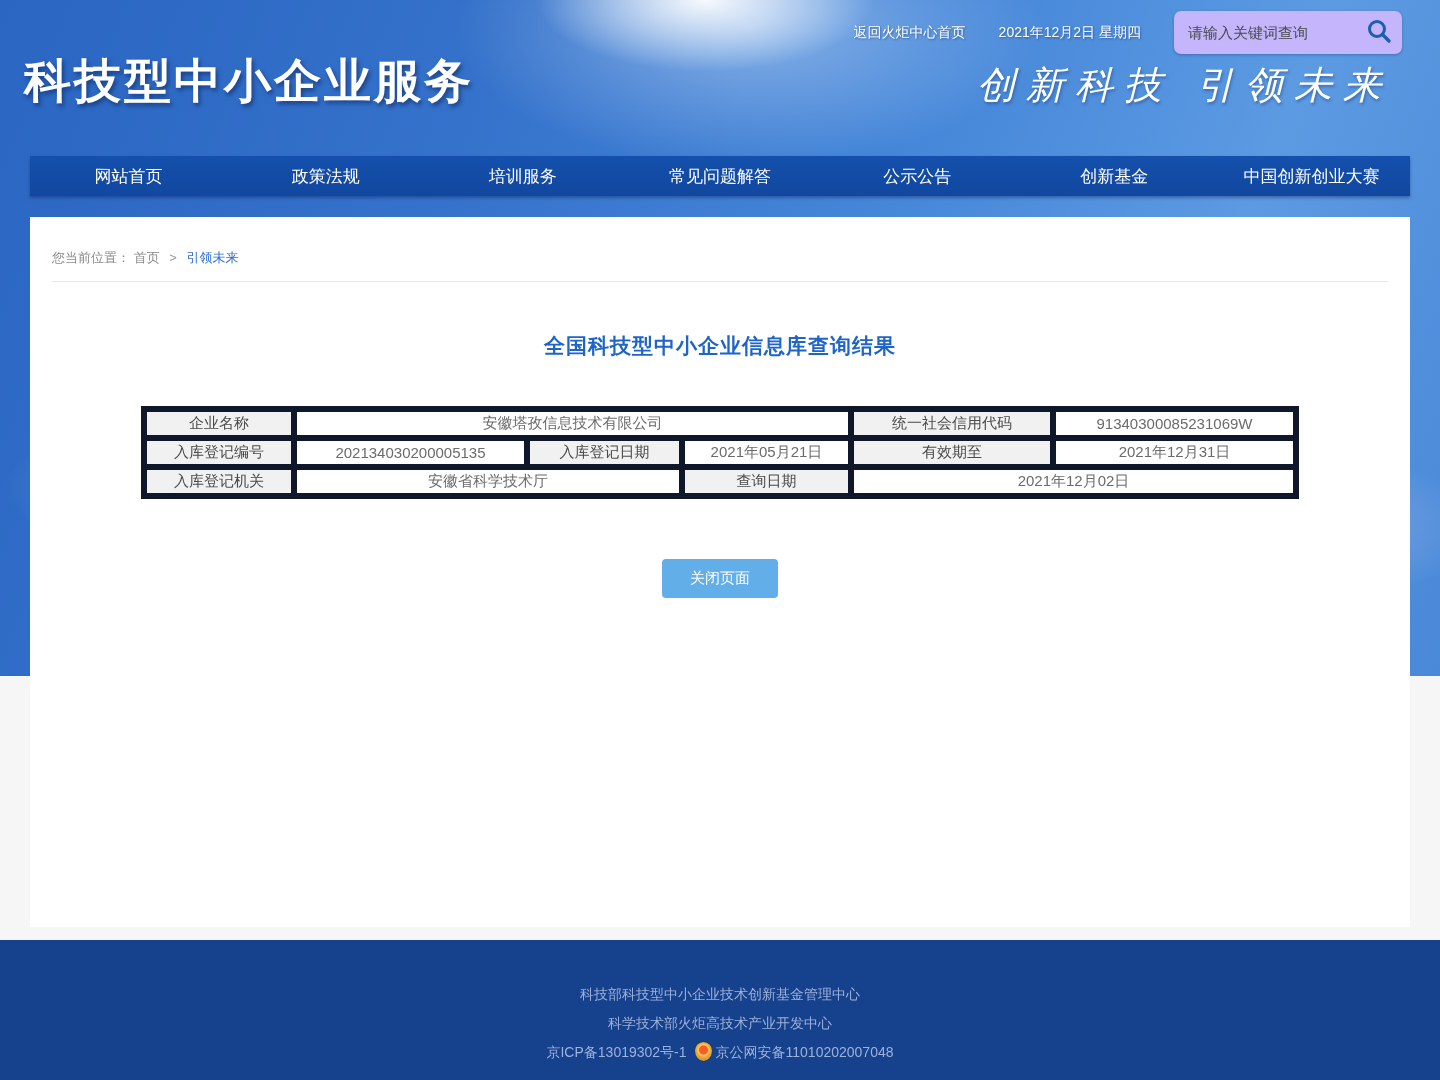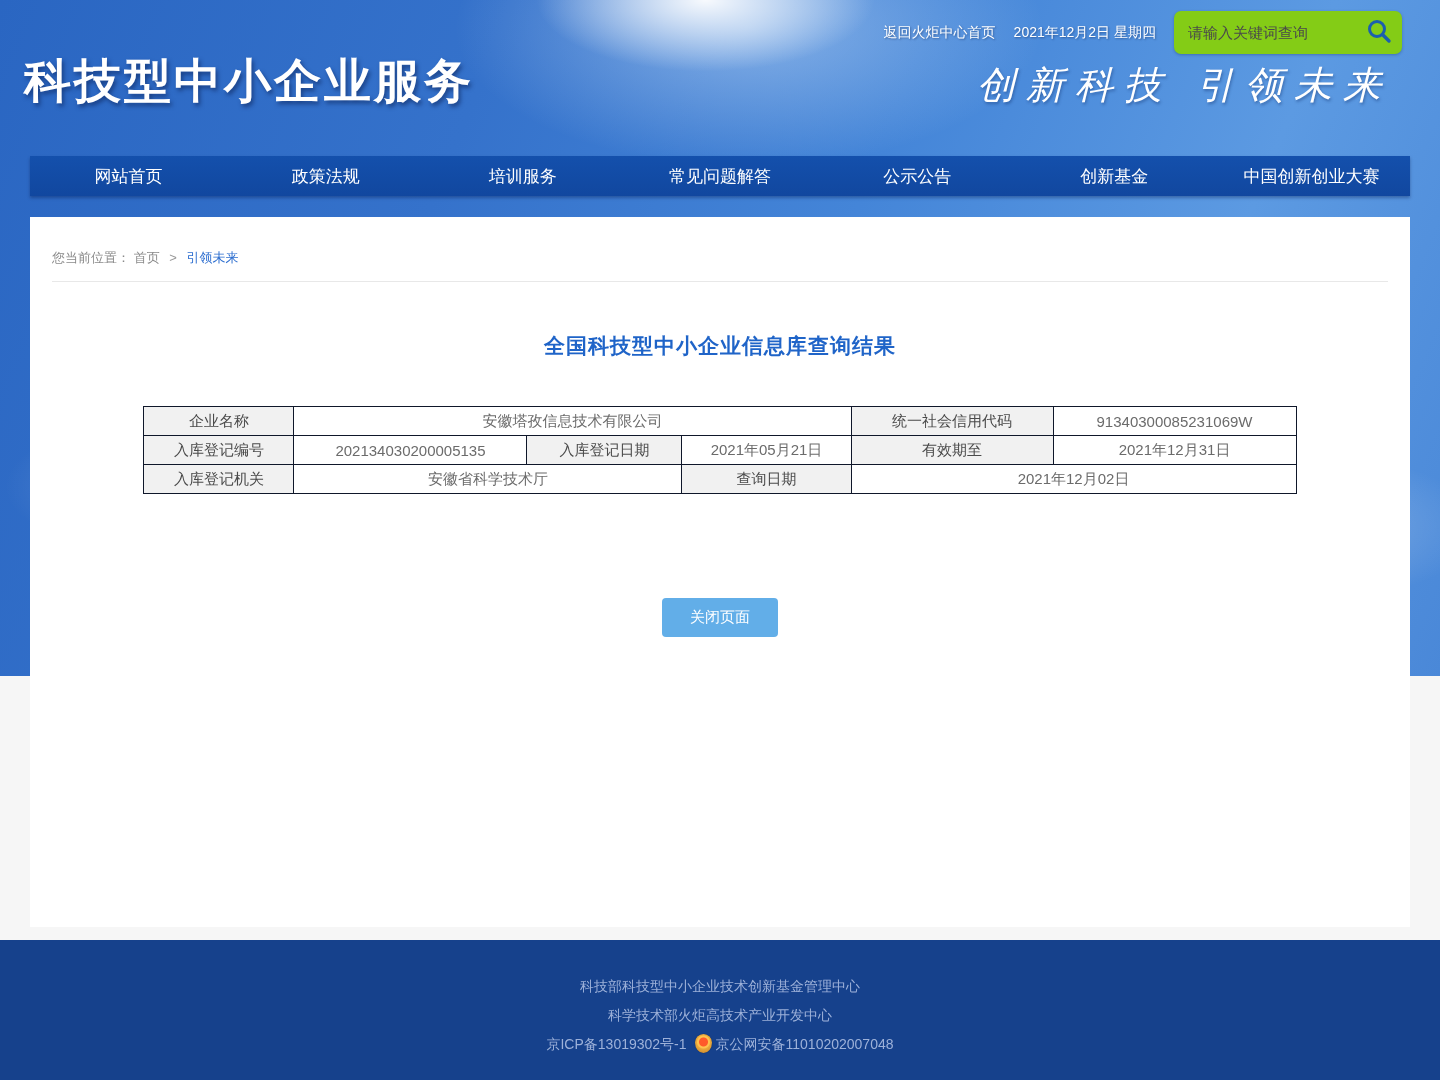--- a/index.html
+++ b/index.html
@@ -25,30 +25,30 @@
   
   .header { position:relative; height:156px; }
   .site-title {
     position:absolute; left:24px; top:50px;
     font-size:47px; font-weight:bold; color:#ffffff; letter-spacing:3px;
     text-shadow:2px 3px 4px rgba(10,30,80,.55);
     text-align:center;
   }
   .topbar {
     position:absolute; top:10px; right:38px;
-    display:flex; align-items:center; gap:18px;
+    display:flex; align-items:center; gap:33px;
     color:#ffffff; font-size:14px;
   }
   .topbar .toplink, .topbar .topdate {
     line-height:44px; text-shadow:1px 1px 2px rgba(10,30,80,.45); white-space:nowrap;
   }
   .toplink { cursor:pointer; }
   .searchbox {
     position:relative; width:228px; height:43px;
-    background:#84cc16; border-radius:7px;
+    background:#c4b5fd; border-radius:7px;
     box-shadow:0 1px 3px rgba(10,30,80,.3);
   }
   .searchbox input {
     width:100%; height:100%; border:none; outline:none; background:transparent;
     border-radius:7px; padding:0 46px 0 14px; font-size:15px; color:#333;
     font-family:"Liberation Sans", sans-serif;
   }
   .searchbox input::placeholder { color:#4a4a4a; opacity:1; }
   .search-btn {
     position:absolute; right:6px; top:5px; width:34px; height:34px;
@@ -86,40 +86,40 @@
     margin-top:50px; text-align:center;
     font-size:21px; font-weight:bold; color:var(--accent, #1f64c8); letter-spacing:1px;
   }
   
   table.result {
     width:1152px; margin:46px auto 0 auto;
     border-collapse:collapse; table-layout:fixed;
     font-size:15px;
   }
   table.result td {
-    border:1px solid #0f172a; height:29px;
+    border:6px solid #0f172a; height:29px;
     text-align:center; vertical-align:middle; padding:0 20px;
     overflow:hidden; white-space:nowrap;
   }
   td.lbl { background:#f1f1f1; color:#4a4a4a; }
   td.val { background:#ffffff; color:#6b6b6b; }
   
   .close-btn {
-    display:block; margin:104px auto 0 auto;
+    display:block; margin:60px auto 0 auto;
     width:116px; height:39px;
     background:var(--button, #62aee8); color:#ffffff;
     border:none; border-radius:4px; font-size:15px; cursor:pointer;
     font-family:"Liberation Sans", sans-serif;
   }
   
   .footer {
     position:absolute; left:0; bottom:0; width:1440px; height:140px;
     background:var(--footer-bg, #16418c);
     color:var(--footer-text, #9db1d9);
-    font-size:14px; text-align:center; padding-top:32px; line-height:29px;
+    font-size:14px; text-align:center; padding-top:40px; line-height:29px;
   }
   .footer .f-line { white-space:nowrap; }
   .footer a { color:var(--footer-text, #9db1d9); text-decoration:none; cursor:pointer; }
   .badge-icon {
     display:inline-block; width:17px; height:19px; margin:0 4px -4px 8px;
     border-radius:50% 50% 50% 50% / 45% 45% 55% 55%;
     background:radial-gradient(circle at 50% 42%, #ff5a2a 0 4px, #ffc24d 5px 6px, #e8a93c 7px, #c57b25 100%);
     box-shadow:0 0 1px rgba(0,0,0,.5);
   }
 </style>

